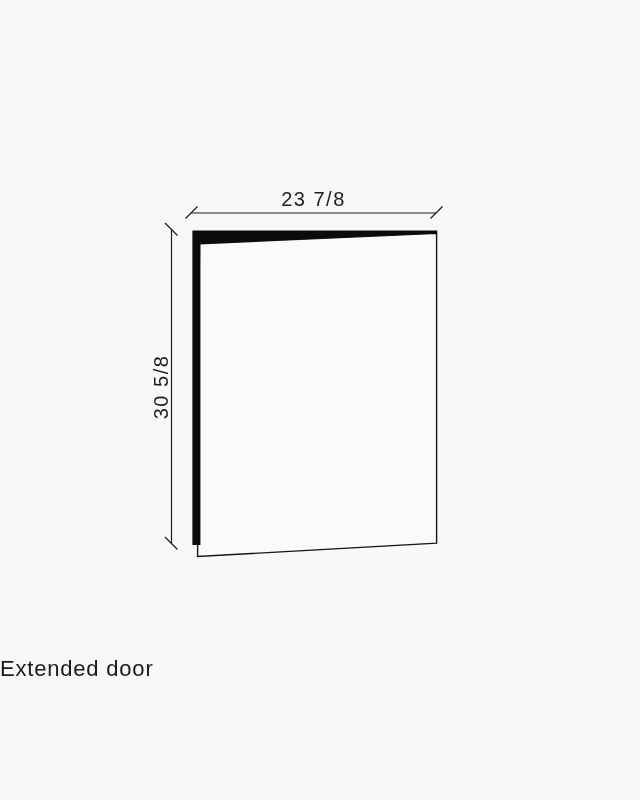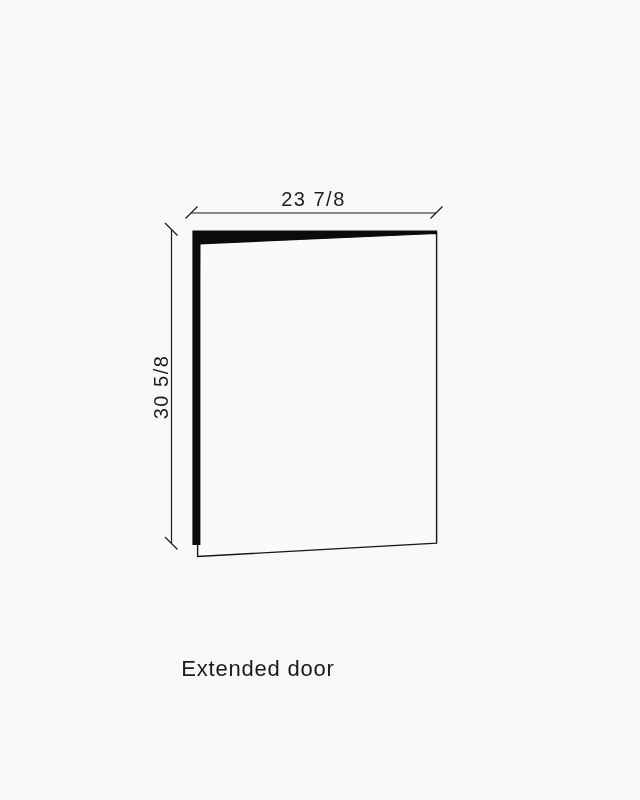--- a/index.html
+++ b/index.html
@@ -53,21 +53,21 @@
   }
   .door-edge {
     fill: #0b0b0b;
     stroke: none;
   }
   .caption {
     position: absolute;
     top: 654px;
     left: 0;
     width: 516px;
-    text-align: center;
+    text-align: left;
     font-size: 22px;
     line-height: 30px;
     letter-spacing: 0.8px;
     color: #1a1a1a;
   }
 </style>
 </head>
 <body>
 
 <div class="stage">

